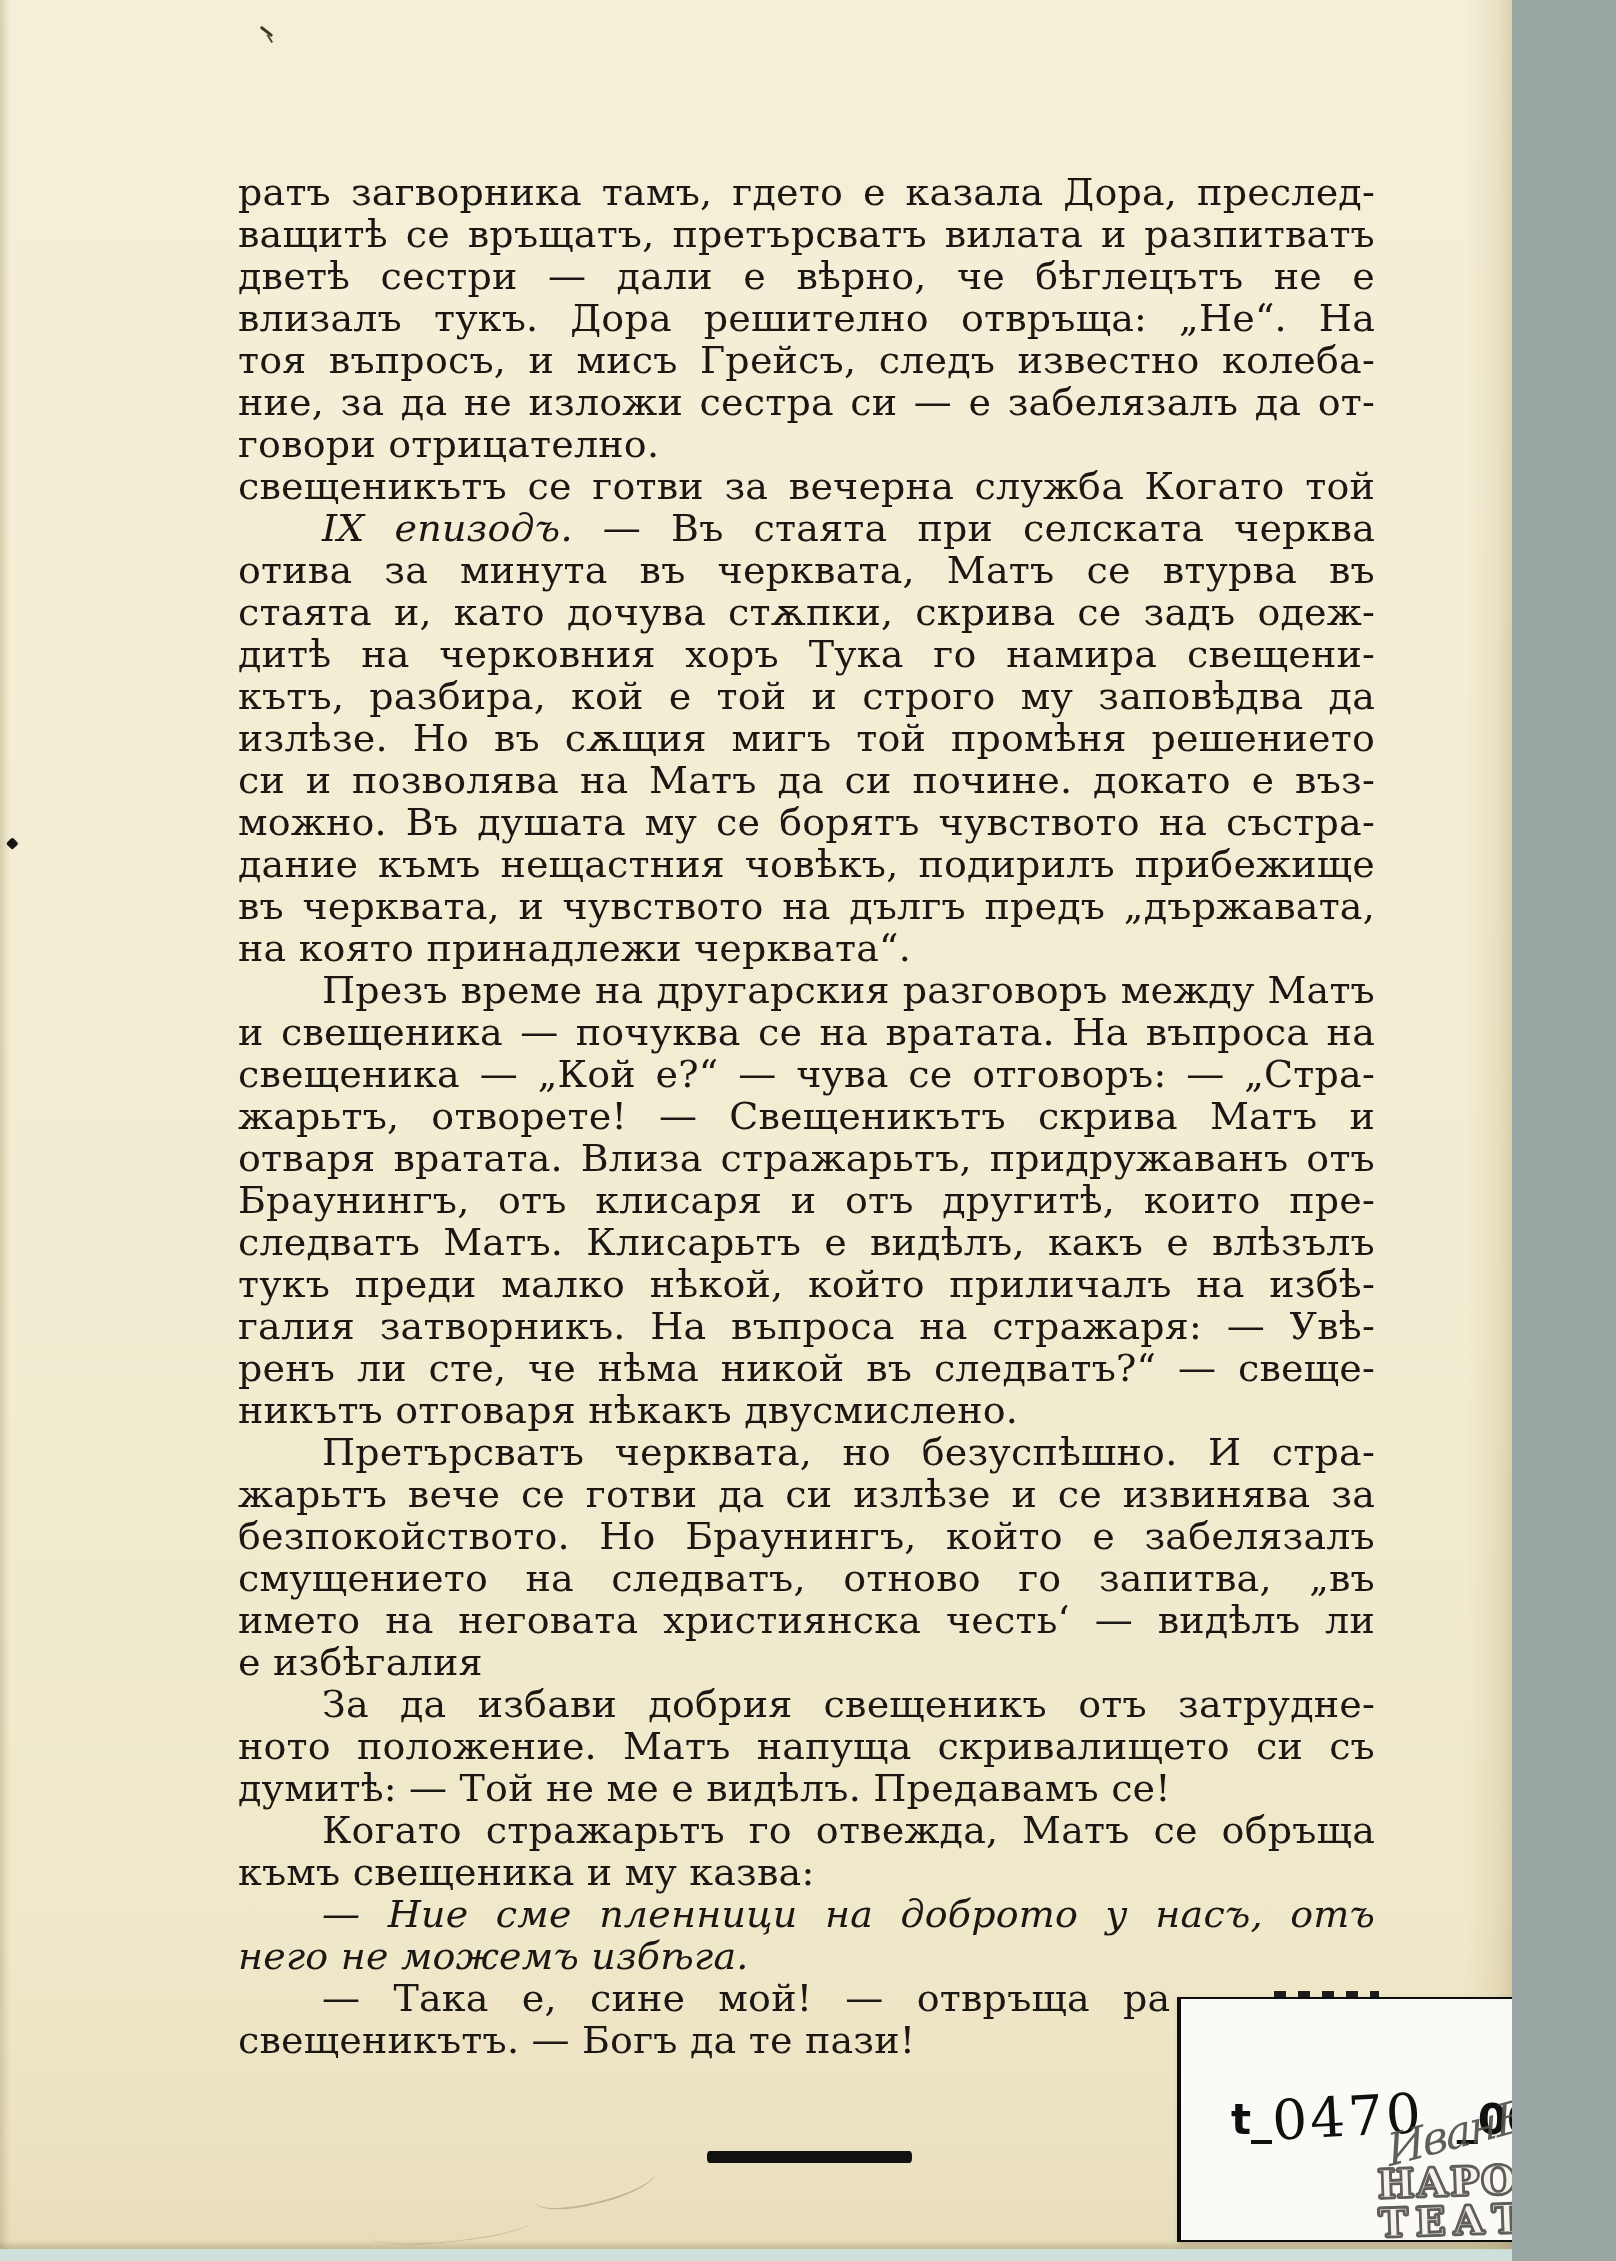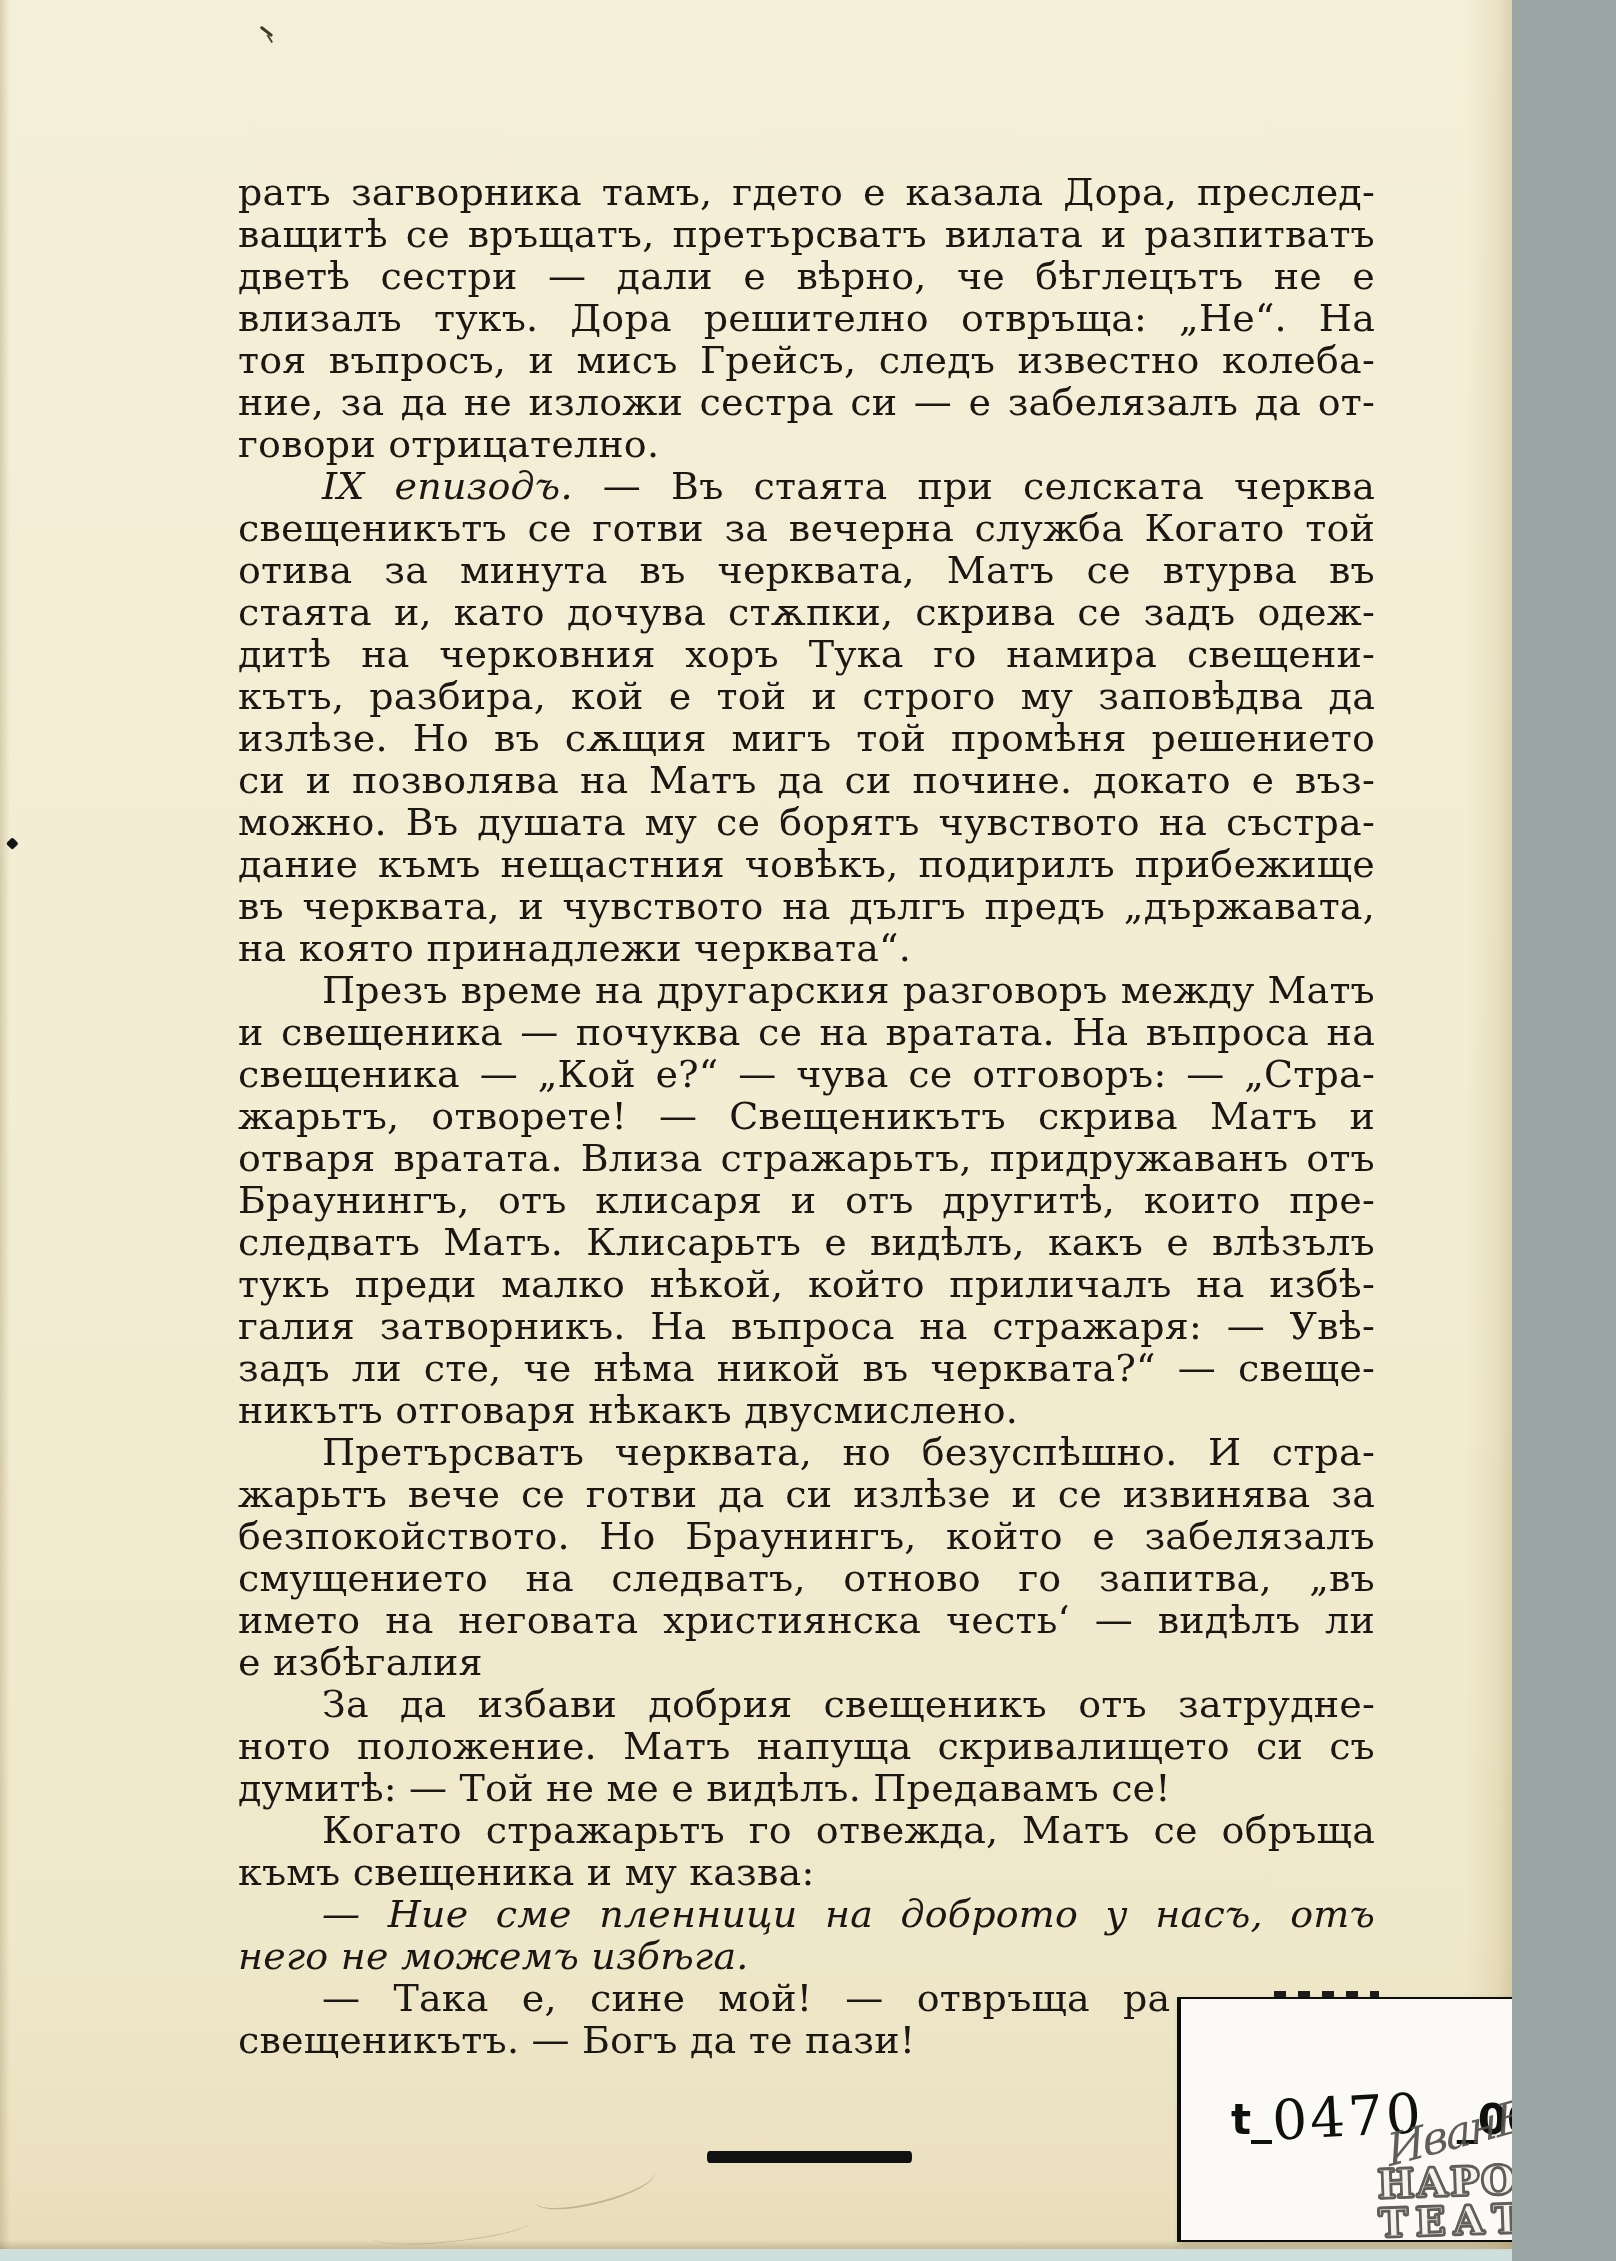--- a/index.html
+++ b/index.html
@@ -94,42 +94,42 @@
   <div class="speck-left"></div>
 
   <div class="text-block" id="text-block">
       <div class="line justify"><span>ратъ загворника тамъ, гдето е казала Дора, преслед-</span></div>
       <div class="line justify"><span>ващитѣ се връщатъ, претърсватъ вилата и разпитватъ</span></div>
       <div class="line justify"><span>дветѣ сестри — дали е вѣрно, че бѣглецътъ не е</span></div>
       <div class="line justify"><span>влизалъ тукъ. Дора решително отвръща: „Не“. На</span></div>
       <div class="line justify"><span>тоя въпросъ, и мисъ Грейсъ, следъ известно колеба-</span></div>
       <div class="line justify"><span>ние, за да не изложи сестра си — е забелязалъ да от-</span></div>
       <div class="line"><span>говори отрицателно.</span></div>
+      <div class="line justify"><span>свещеникътъ се готви за вечерна служба Когато той</span></div>
       <div class="line justify indent"><span class="it">IX епизодъ.</span><span> — Въ стаята при селската черква</span></div>
-      <div class="line justify"><span>свещеникътъ се готви за вечерна служба Когато той</span></div>
       <div class="line justify"><span>отива за минута въ черквата, Матъ се втурва въ</span></div>
       <div class="line justify"><span>стаята и, като дочува стѫпки, скрива се задъ одеж-</span></div>
       <div class="line justify"><span>дитѣ на черковния хоръ Тука го намира свещени-</span></div>
       <div class="line justify"><span>кътъ, разбира, кой е той и строго му заповѣдва да</span></div>
       <div class="line justify"><span>излѣзе. Но въ сѫщия мигъ той промѣня решението</span></div>
       <div class="line justify"><span>си и позволява на Матъ да си почине. докато е въз-</span></div>
       <div class="line justify"><span>можно. Въ душата му се борятъ чувството на състра-</span></div>
       <div class="line justify"><span>дание къмъ нещастния човѣкъ, подирилъ прибежище</span></div>
       <div class="line justify"><span>въ черквата, и чувството на дългъ предъ „държавата,</span></div>
       <div class="line"><span>на която принадлежи черквата“.</span></div>
       <div class="line justify indent"><span>Презъ време на другарския разговоръ между Матъ</span></div>
       <div class="line justify"><span>и свещеника — почуква се на вратата. На въпроса на</span></div>
       <div class="line justify"><span>свещеника — „Кой е?“ — чува се отговоръ: — „Стра-</span></div>
       <div class="line justify"><span>жарьтъ, отворете! — Свещеникътъ скрива Матъ и</span></div>
       <div class="line justify"><span>отваря вратата. Влиза стражарьтъ, придружаванъ отъ</span></div>
       <div class="line justify"><span>Браунингъ, отъ клисаря и отъ другитѣ, които пре-</span></div>
       <div class="line justify"><span>следватъ Матъ. Клисарьтъ е видѣлъ, какъ е влѣзълъ</span></div>
       <div class="line justify"><span>тукъ преди малко нѣкой, който приличалъ на избѣ-</span></div>
       <div class="line justify"><span>галия затворникъ. На въпроса на стражаря: — Увѣ-</span></div>
-      <div class="line justify"><span>задъ ли сте, че нѣма никой въ черквата?“ — свеще-</span></div>
+      <div class="line justify"><span>ренъ ли сте, че нѣма никой въ следватъ?“ — свеще-</span></div>
       <div class="line"><span>никътъ отговаря нѣкакъ двусмислено.</span></div>
       <div class="line justify indent"><span>Претърсватъ черквата, но безуспѣшно. И стра-</span></div>
       <div class="line justify"><span>жарьтъ вече се готви да си излѣзе и се извинява за</span></div>
       <div class="line justify"><span>безпокойството. Но Браунингъ, който е забелязалъ</span></div>
       <div class="line justify"><span>смущението на следватъ, отново го запитва, „въ</span></div>
       <div class="line justify"><span>името на неговата християнска честь‘ — видѣлъ ли</span></div>
       <div class="line"><span>е избѣгалия</span></div>
       <div class="line justify indent"><span>За да избави добрия свещеникъ отъ затрудне-</span></div>
       <div class="line justify"><span>ното положение. Матъ напуща скривалището си съ</span></div>
       <div class="line"><span>думитѣ: — Той не ме е видѣлъ. Предавамъ се!</span></div>

